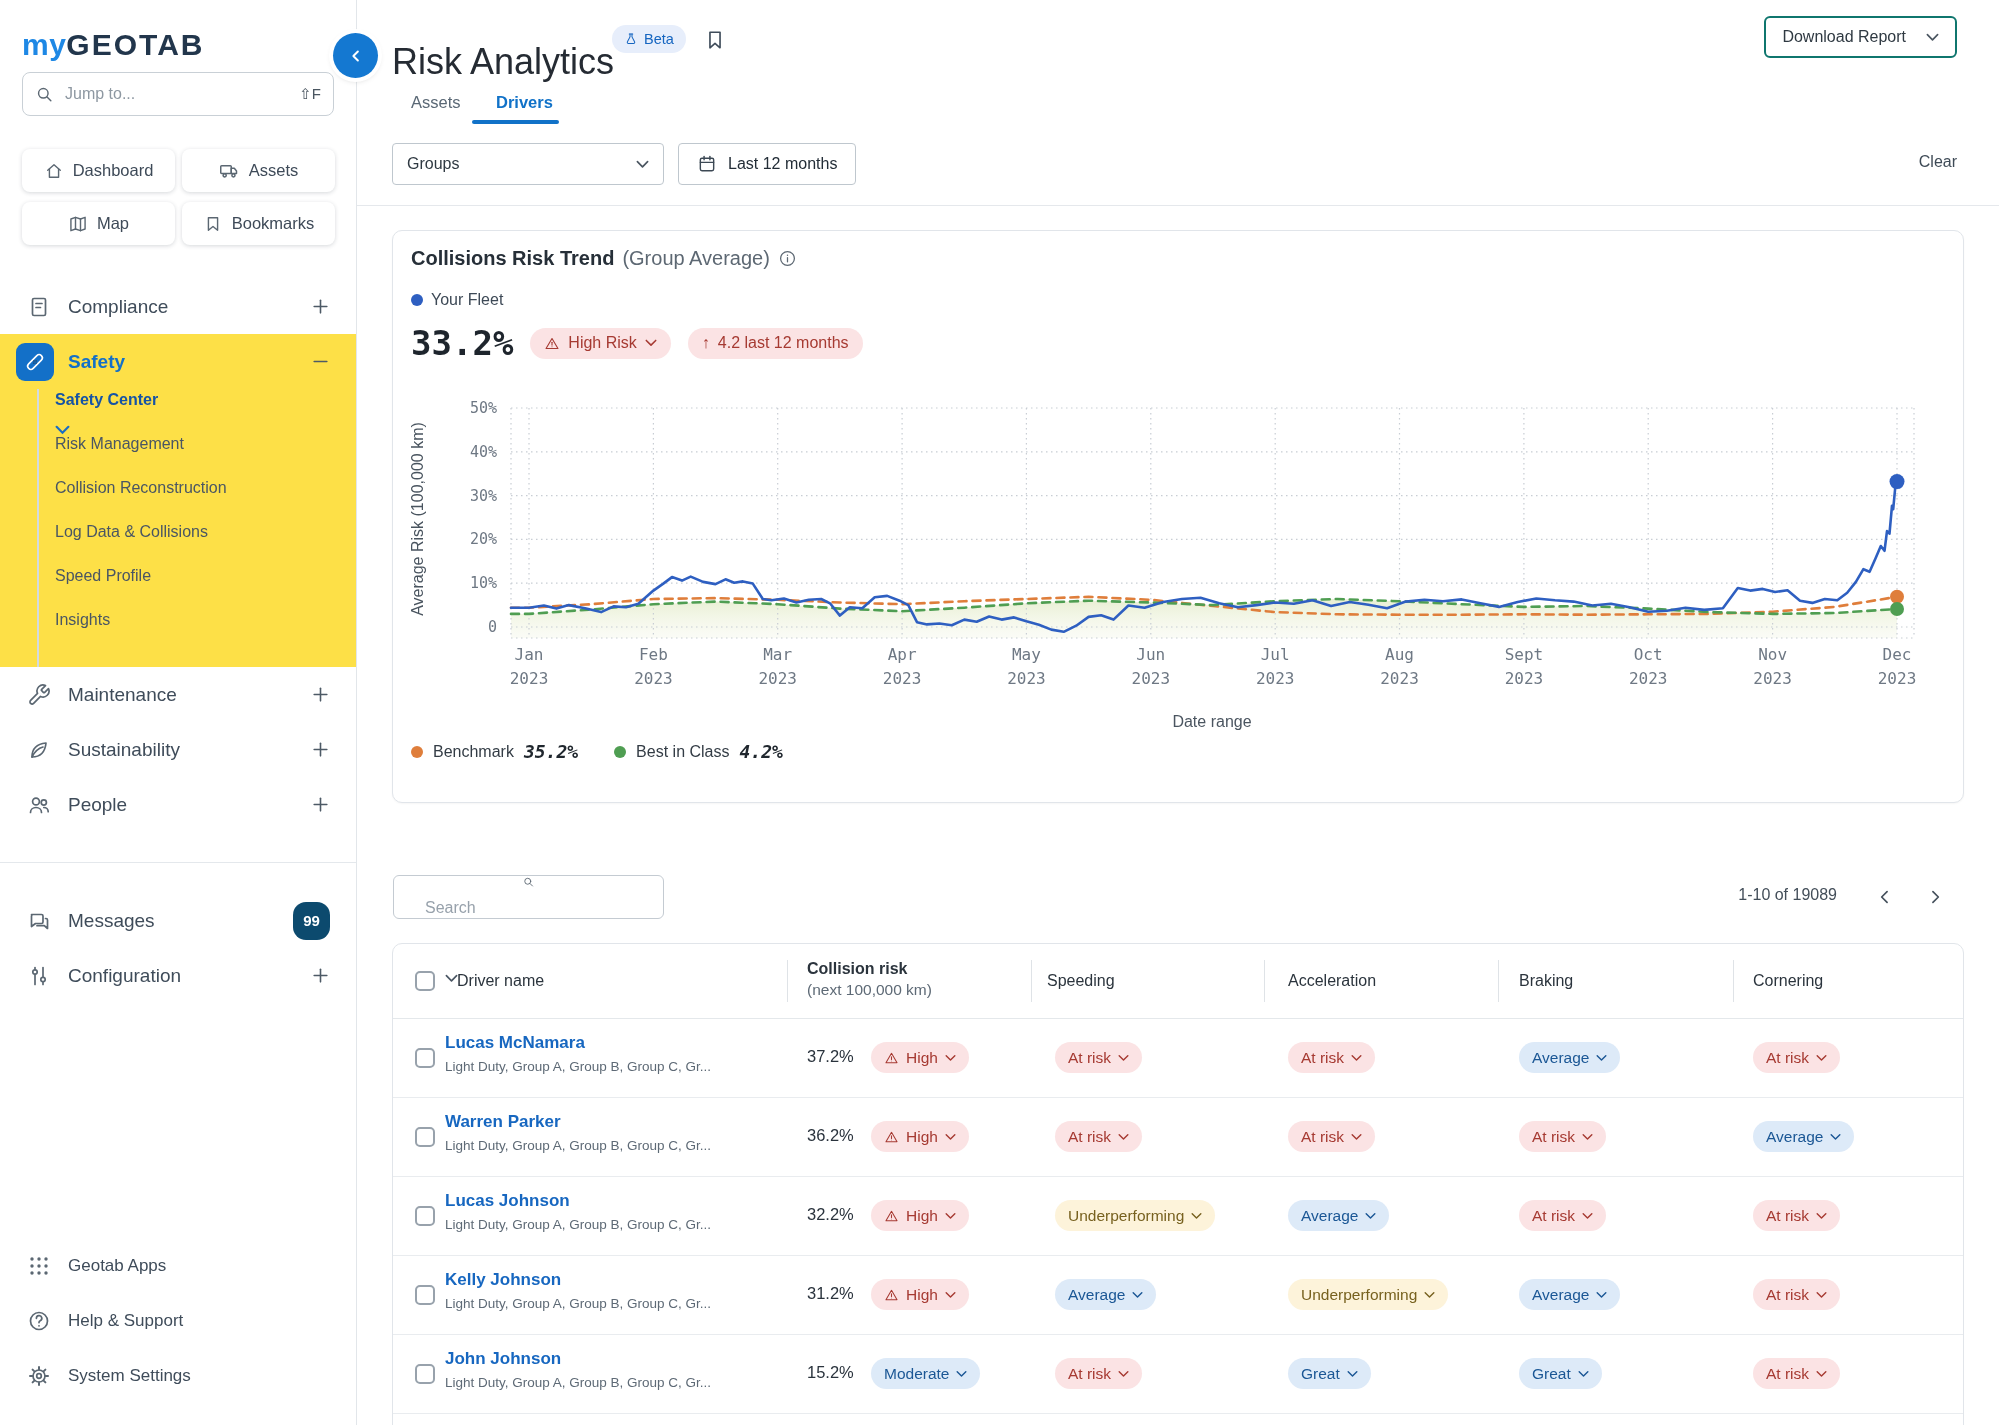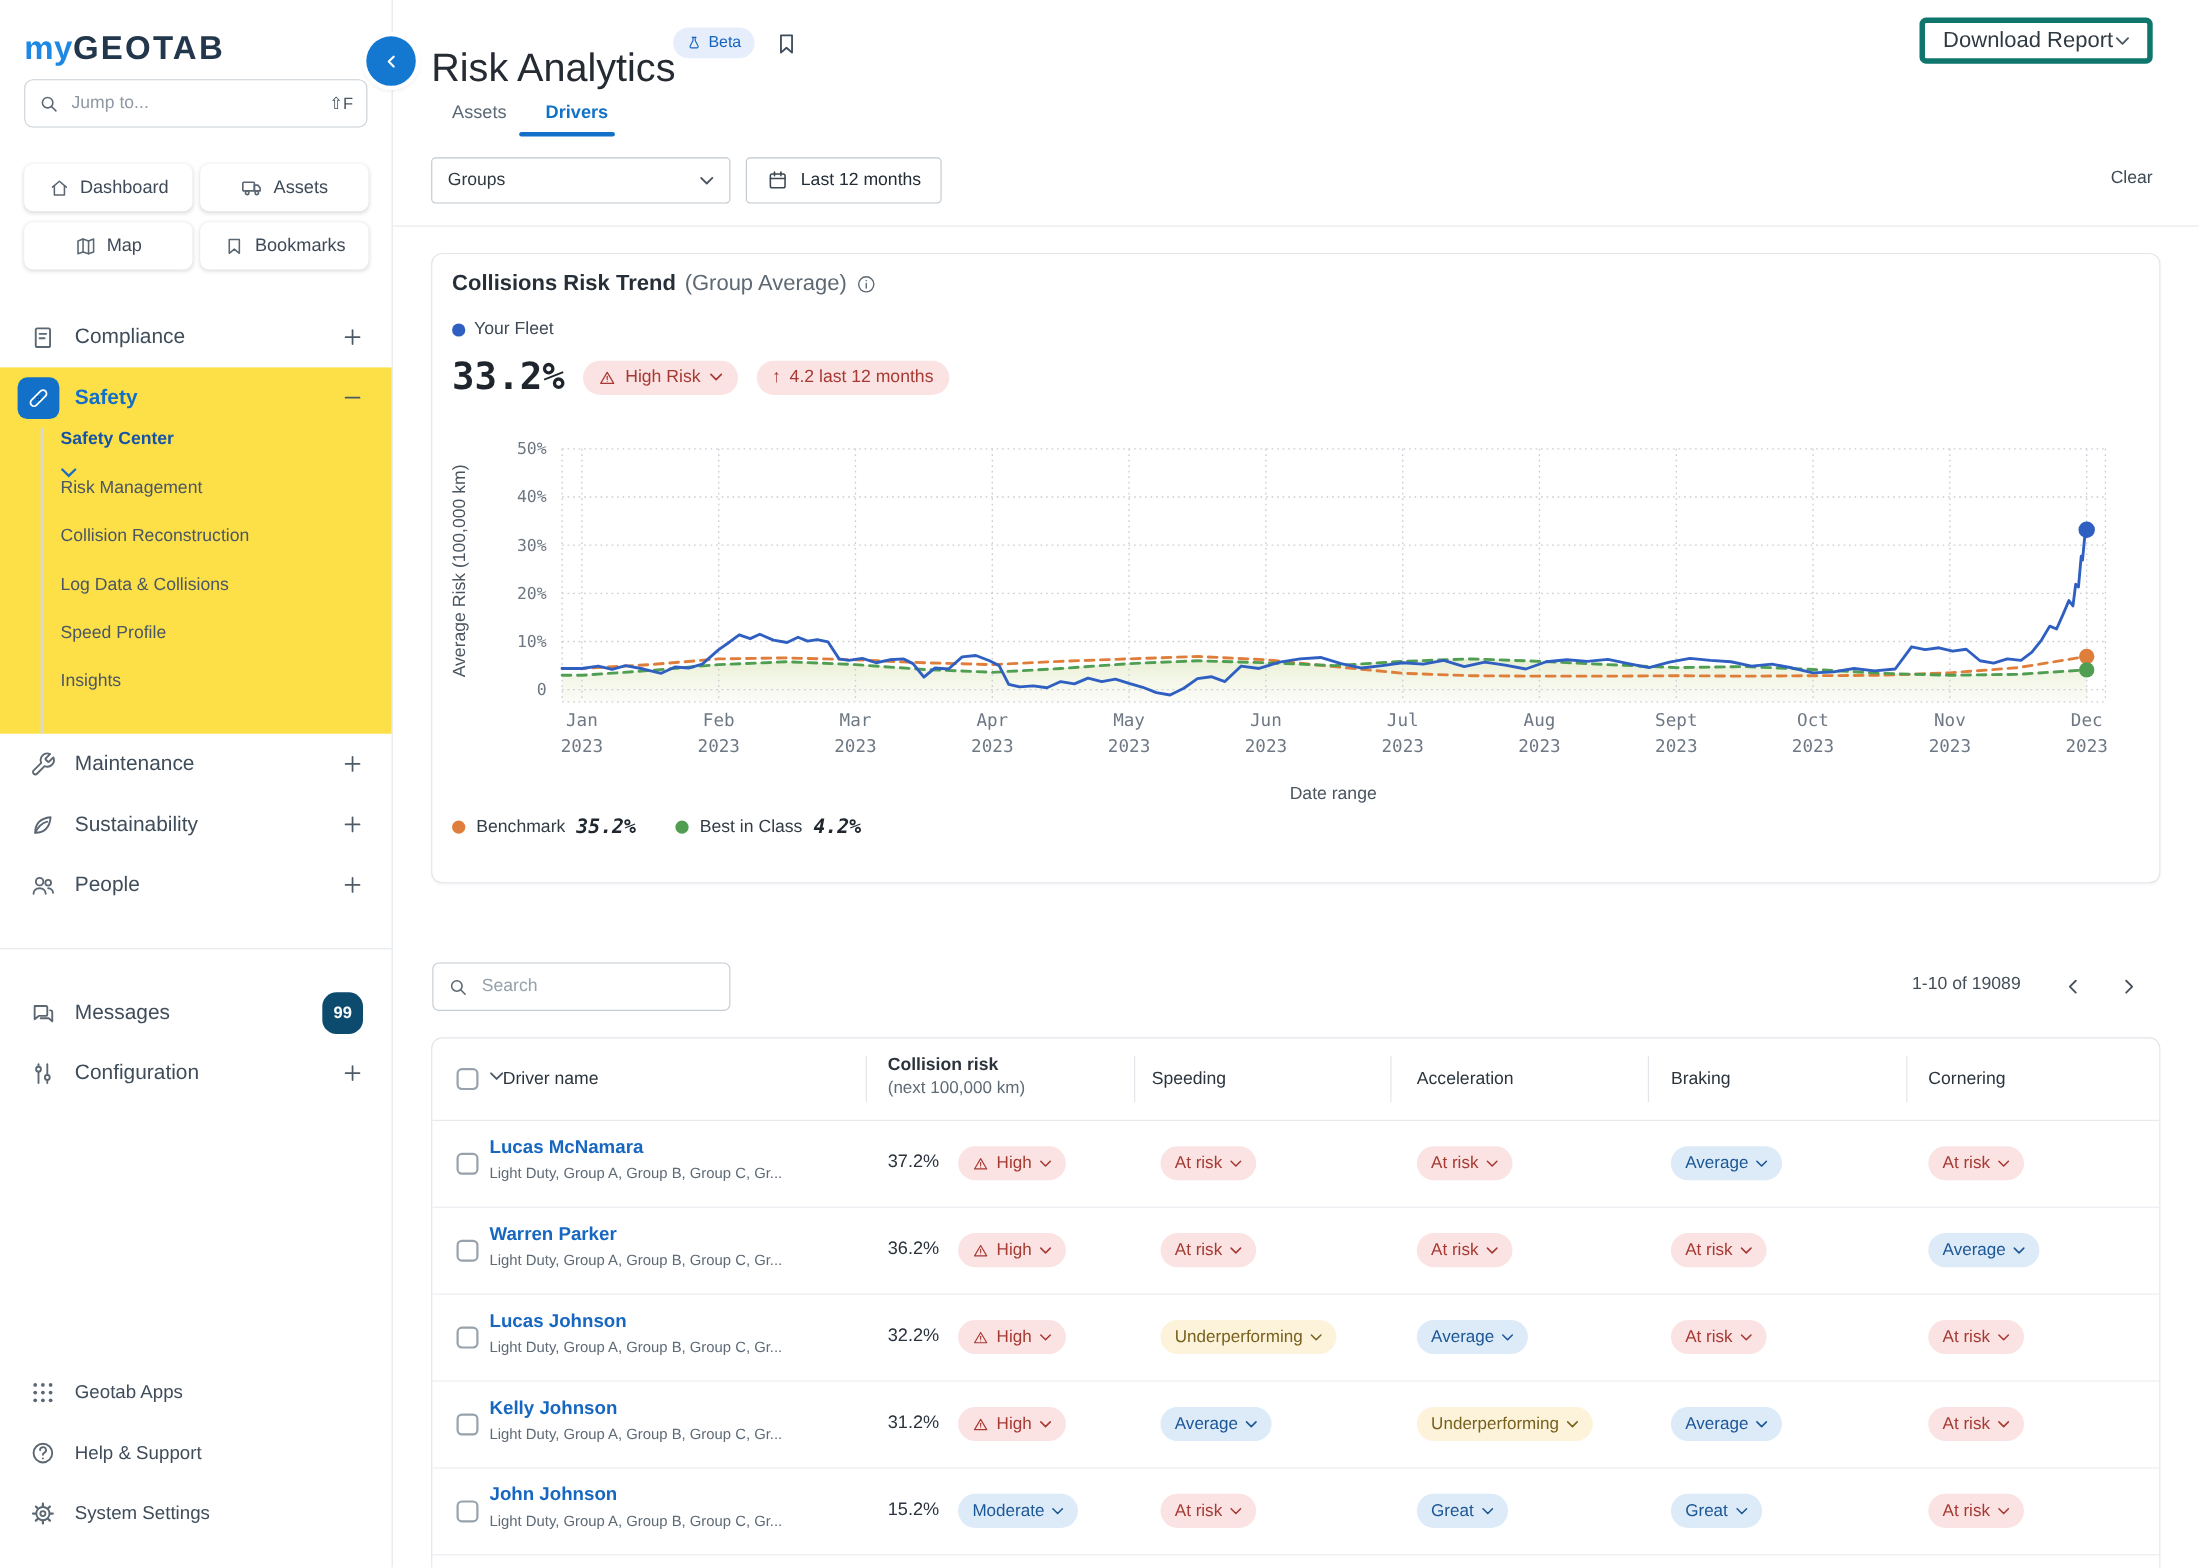--- a/index.html
+++ b/index.html
@@ -48,22 +48,22 @@
        background:#1478d1;border:none;box-shadow:0 0 0 4px #fff,0 2px 6px rgba(0,0,0,.25);cursor:pointer;z-index:5;
        display:flex;align-items:center;justify-content:center;}
   .collapse-btn svg{stroke:#fff;stroke-width:2.6;fill:none;stroke-linecap:round;stroke-linejoin:round;}
   
   .page-title{position:absolute;left:392px;top:17px;font-size:36px;color:#252b33;font-weight:400;}
   .beta-badge{position:absolute;left:612px;top:25px;height:28px;padding:0 12px;border-radius:14px;
       background:#e7eefb;color:#1565c0;font-size:14.5px;display:flex;align-items:center;gap:6px;}
   .beta-badge svg{stroke:#1565c0;stroke-width:1.8;fill:none;stroke-linecap:round;stroke-linejoin:round;}
   .bookmark-btn{position:absolute;left:702px;top:26px;background:none;border:none;cursor:pointer;padding:2px;}
   .bookmark-btn svg{stroke:#3f4c5a;stroke-width:1.8;fill:none;stroke-linejoin:round;}
-  .download-btn{position:absolute;right:42px;top:16px;height:42px;padding:0 16px;border:5px solid #0f766e;
-      border-radius:6px;background:#fff;font-size:20px;color:#2f3942;display:flex;align-items:center;gap:2px;
+  .download-btn{position:absolute;right:42px;top:16px;height:42px;padding:0 16px;border:2px solid #0f766e;
+      border-radius:6px;background:#fff;font-size:16px;color:#2f3942;display:flex;align-items:center;gap:20px;
       cursor:pointer;font-family:inherit;}
   .download-btn svg,.chev{stroke:#4a5560;stroke-width:1.8;fill:none;stroke-linecap:round;stroke-linejoin:round;}
   .tab{position:absolute;top:92px;font-size:16.5px;cursor:pointer;background:none;border:none;font-family:inherit;}
   .tab.assets{left:405px;color:#5a6875;}
   .tab.drivers{left:490px;color:#1172c8;font-weight:bold;}
   .tab-underline{position:absolute;left:472px;top:120px;width:87px;height:4px;border-radius:2px;background:#1172c8;}
   .groups-select{position:absolute;left:392px;top:143px;width:272px;height:42px;border:1px solid #bfc7ce;border-radius:4px;
       display:flex;align-items:center;padding:0 14px;box-sizing:border-box;font-size:16px;color:#2f3942;cursor:pointer;background:#fff;}
   .groups-select span{flex:1;}
   .date-btn{position:absolute;left:678px;top:143px;height:42px;padding:0 18px;border:1px solid #bfc7ce;border-radius:4px;
@@ -85,21 +85,21 @@
   .pill{height:31px;border-radius:16px;display:flex;align-items:center;gap:8px;padding:0 14px;font-size:16px;cursor:pointer;}
   .pill.red{background:#fbe3e4;color:#a63a32;}
   .pill svg{stroke:#a63a32;stroke-width:1.8;fill:none;stroke-linecap:round;stroke-linejoin:round;}
   .chart-wrap{position:absolute;left:0;top:170px;width:1572px;height:335px;}
   .date-range-lbl{position:absolute;left:819px;top:482px;transform:translateX(-50%);font-size:16px;color:#4b5560;}
   .cc-legend{position:absolute;left:18px;top:510px;display:flex;align-items:center;gap:10px;font-size:16px;color:#333c45;}
   .cc-legend .val{font-size:18px;font-weight:bold;color:#20272e;font-style:italic;}
   .gap26{width:16px;}
   
   .search-box{position:absolute;left:393px;top:875px;width:271px;height:44px;border:1px solid #c4cbd2;border-radius:6px;
-      display:flex;align-items:center;gap:10px;padding:0 13px;box-sizing:border-box;}
+      display:flex;align-items:center;gap:10px;padding:0 13px;box-sizing:border-box;flex-direction:column;}
   .search-box svg{stroke:#5b6772;stroke-width:1.8;fill:none;stroke-linecap:round;}
   .search-box input{border:none;outline:none;flex:1;font-size:16px;font-family:inherit;color:#3d4956;min-width:0;}
   .search-box input::placeholder{color:#97a1ab;}
   .pagination{position:absolute;right:162px;top:886px;font-size:16px;color:#434e59;}
   .pg-btn{position:absolute;top:883px;background:none;border:none;cursor:pointer;padding:4px;}
   .pg-btn svg{stroke:#45505c;stroke-width:2;fill:none;stroke-linecap:round;stroke-linejoin:round;}
   .pg-prev{right:100px;} .pg-next{right:50px;}
   
   .table-card{position:absolute;left:392px;top:943px;width:1572px;height:520px;border:1px solid #e1e5ea;
       border-radius:10px;background:#fff;box-sizing:border-box;overflow:hidden;}

